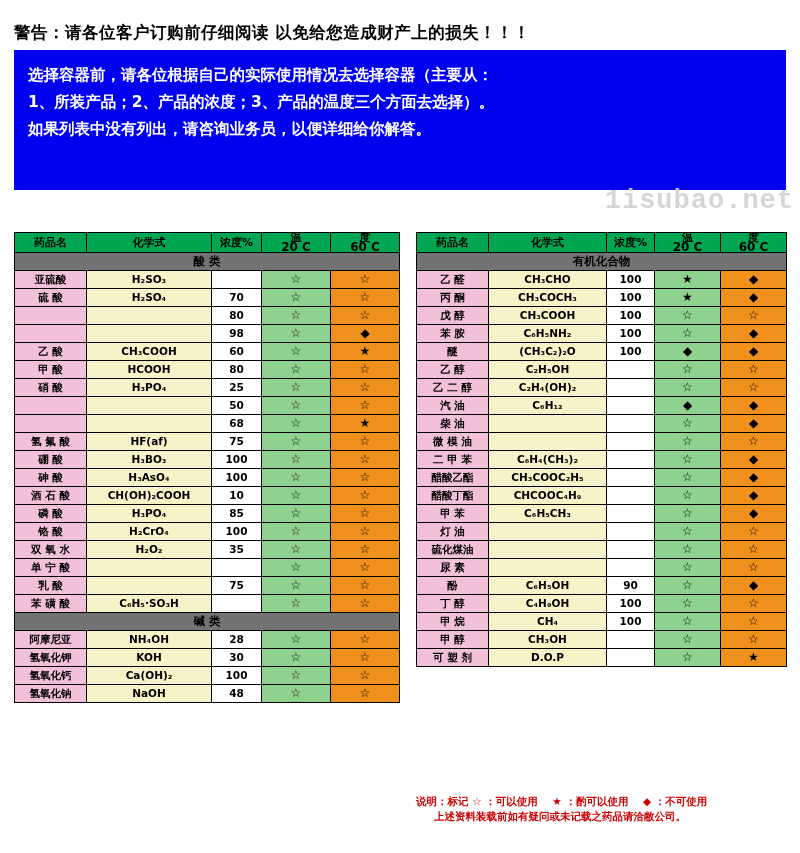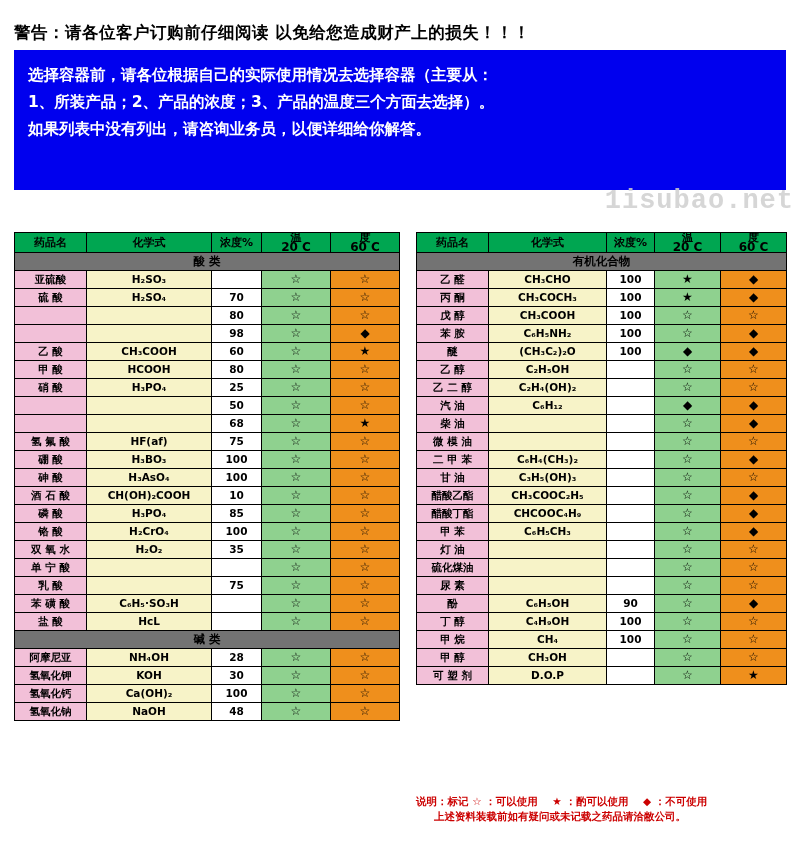--- a/index.html
+++ b/index.html
@@ -276,27 +276,20 @@
           <td class="c-t20 sym">☆</td>
           <td class="c-t60 sym">☆</td>
         </tr>
         <tr>
           <td class="c-name">苯 磺 酸</td>
           <td class="c-form">C₆H₅·SO₃H</td>
           <td class="c-conc"></td>
           <td class="c-t20 sym">☆</td>
           <td class="c-t60 sym">☆</td>
         </tr>
-        <tr>
-          <td class="c-name">盐    酸</td>
-          <td class="c-form">HcL</td>
-          <td class="c-conc"></td>
-          <td class="c-t20 sym">☆</td>
-          <td class="c-t60 sym">☆</td>
-        </tr>
         <tr class="grp">
           <td colspan="5">碱   类</td>
         </tr>
         <tr>
           <td class="c-name">阿摩尼亚</td>
           <td class="c-form">NH₄OH</td>
           <td class="c-conc">28</td>
           <td class="c-t20 sym">☆</td>
           <td class="c-t60 sym">☆</td>
         </tr>
@@ -420,27 +413,20 @@
           <td class="c-t60 sym">☆</td>
         </tr>
         <tr>
           <td class="c-name">二  甲  苯</td>
           <td class="c-form">C₆H₄(CH₃)₂</td>
           <td class="c-conc"></td>
           <td class="c-t20 sym">☆</td>
           <td class="c-t60 sym">◆</td>
         </tr>
         <tr>
-          <td class="c-name">甘     油</td>
-          <td class="c-form">C₃H₅(OH)₃</td>
-          <td class="c-conc"></td>
-          <td class="c-t20 sym">☆</td>
-          <td class="c-t60 sym">☆</td>
-        </tr>
-        <tr>
           <td class="c-name">醋酸乙酯</td>
           <td class="c-form">CH₃COOC₂H₅</td>
           <td class="c-conc"></td>
           <td class="c-t20 sym">☆</td>
           <td class="c-t60 sym">◆</td>
         </tr>
         <tr>
           <td class="c-name">醋酸丁酯</td>
           <td class="c-form">CHCOOC₄H₉</td>
           <td class="c-conc"></td>

